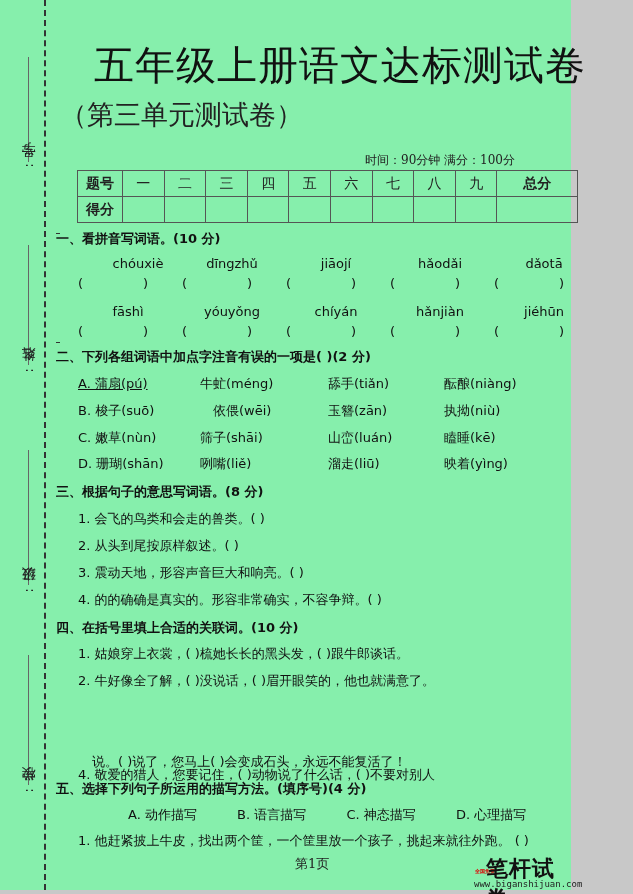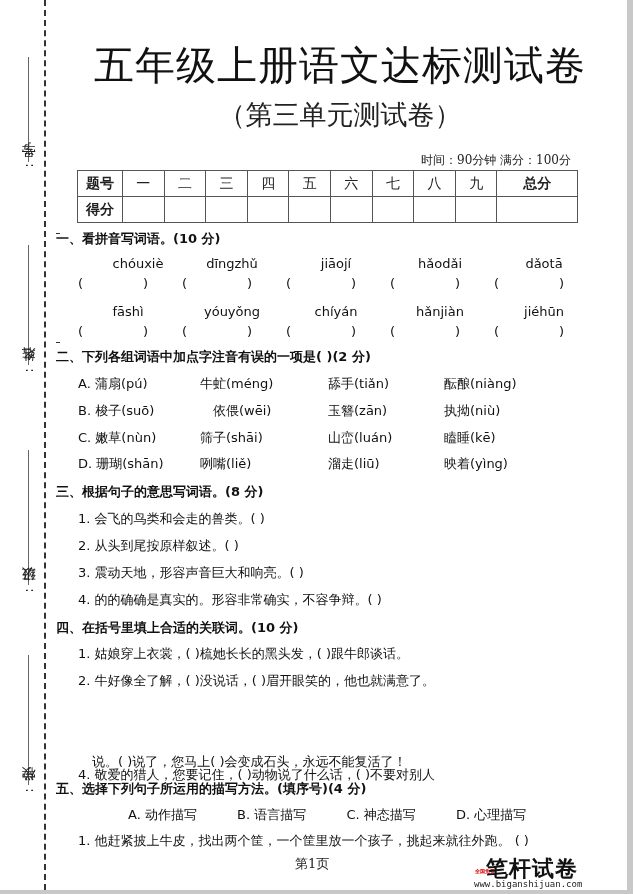--- a/index.html
+++ b/index.html
@@ -3,22 +3,22 @@
   <meta charset="utf-8">
   <style>
     html, body { margin: 0; padding: 0; }
     body {
       width: 633px; height: 894px; position: relative; overflow: hidden;
       background: #c8c8c8;
       font-family: "DejaVu Sans", sans-serif;
       color: #111;
     }
     .page {
-      position: absolute; left: 0; top: 0; width: 627px; height: 890px;
-      background: #ffffff;
+      position: absolute; left: 0; top: 0; width: 571px; height: 890px;
+      background: #86efac;
     }
     
     .dash-line {
       position: absolute; left: 44px; top: 0; width: 0; height: 890px;
       border-left: 2px dashed #333;
     }
     .side-field { position: absolute; left: 14px; width: 30px; }
     .side-field .line {
       position: absolute; left: 14px; width: 1px; background: #666;
     }
@@ -29,21 +29,21 @@
       font-family: "DejaVu Sans", sans-serif;
     }
     .tick { position: absolute; left: 56px; width: 4px; height: 1px; background: #333; }
 
     .title {
       position: absolute; left: 60px; top: 38px; width: 560px; text-align: center;
       font-family: "DejaVu Serif", serif; font-size: 40px; letter-spacing: 1px;
       color: #111;
     }
     .subtitle {
-      position: absolute; left: 60px; top: 97px; width: 560px; text-align: center;
+      position: absolute; left: 60px; top: 97px; width: 560px; text-align: left;
       font-family: "DejaVu Serif", serif; font-size: 27px; color: #222;
     }
     .meta {
       position: absolute; right: 56px; top: 152px;
       font-family: "DejaVu Serif", serif; font-size: 12px; color: #222;
     }
     .score-table {
       position: absolute; left: 77px; top: 170px; width: 501px;
       border-collapse: collapse; font-size: 14px;
     }
@@ -224,21 +224,21 @@
       <span class="paren">
           <span>(</span>
           <span>)</span>
         </span>
     </div>
   </div>
 
   <div class="sec-title" style="top:348px;">二、下列各组词语中加点字注音有误的一项是(      )(2 分)</div>
 
   <div class="opt-row" style="top:375px;">
-    <span class="opt" style="left:0;">A. 蒲扇(pú)</span>
+    <span class="opt" style="left:0;text-decoration:underline;">A. 蒲扇(pú)</span>
     <span class="opt" style="left:122px;">牛虻(méng)</span>
     <span class="opt" style="left:250px;">舔手(tiǎn)</span>
     <span class="opt" style="left:366px;">酝酿(niàng)</span>
   </div>
   <div class="opt-row" style="top:402px;">
     <span class="opt" style="left:0;">B. 梭子(suō)</span>
     <span class="opt" style="left:135px;">依偎(wēi)</span>
     <span class="opt" style="left:250px;">玉簪(zān)</span>
     <span class="opt" style="left:366px;">执拗(niù)</span>
   </div>

